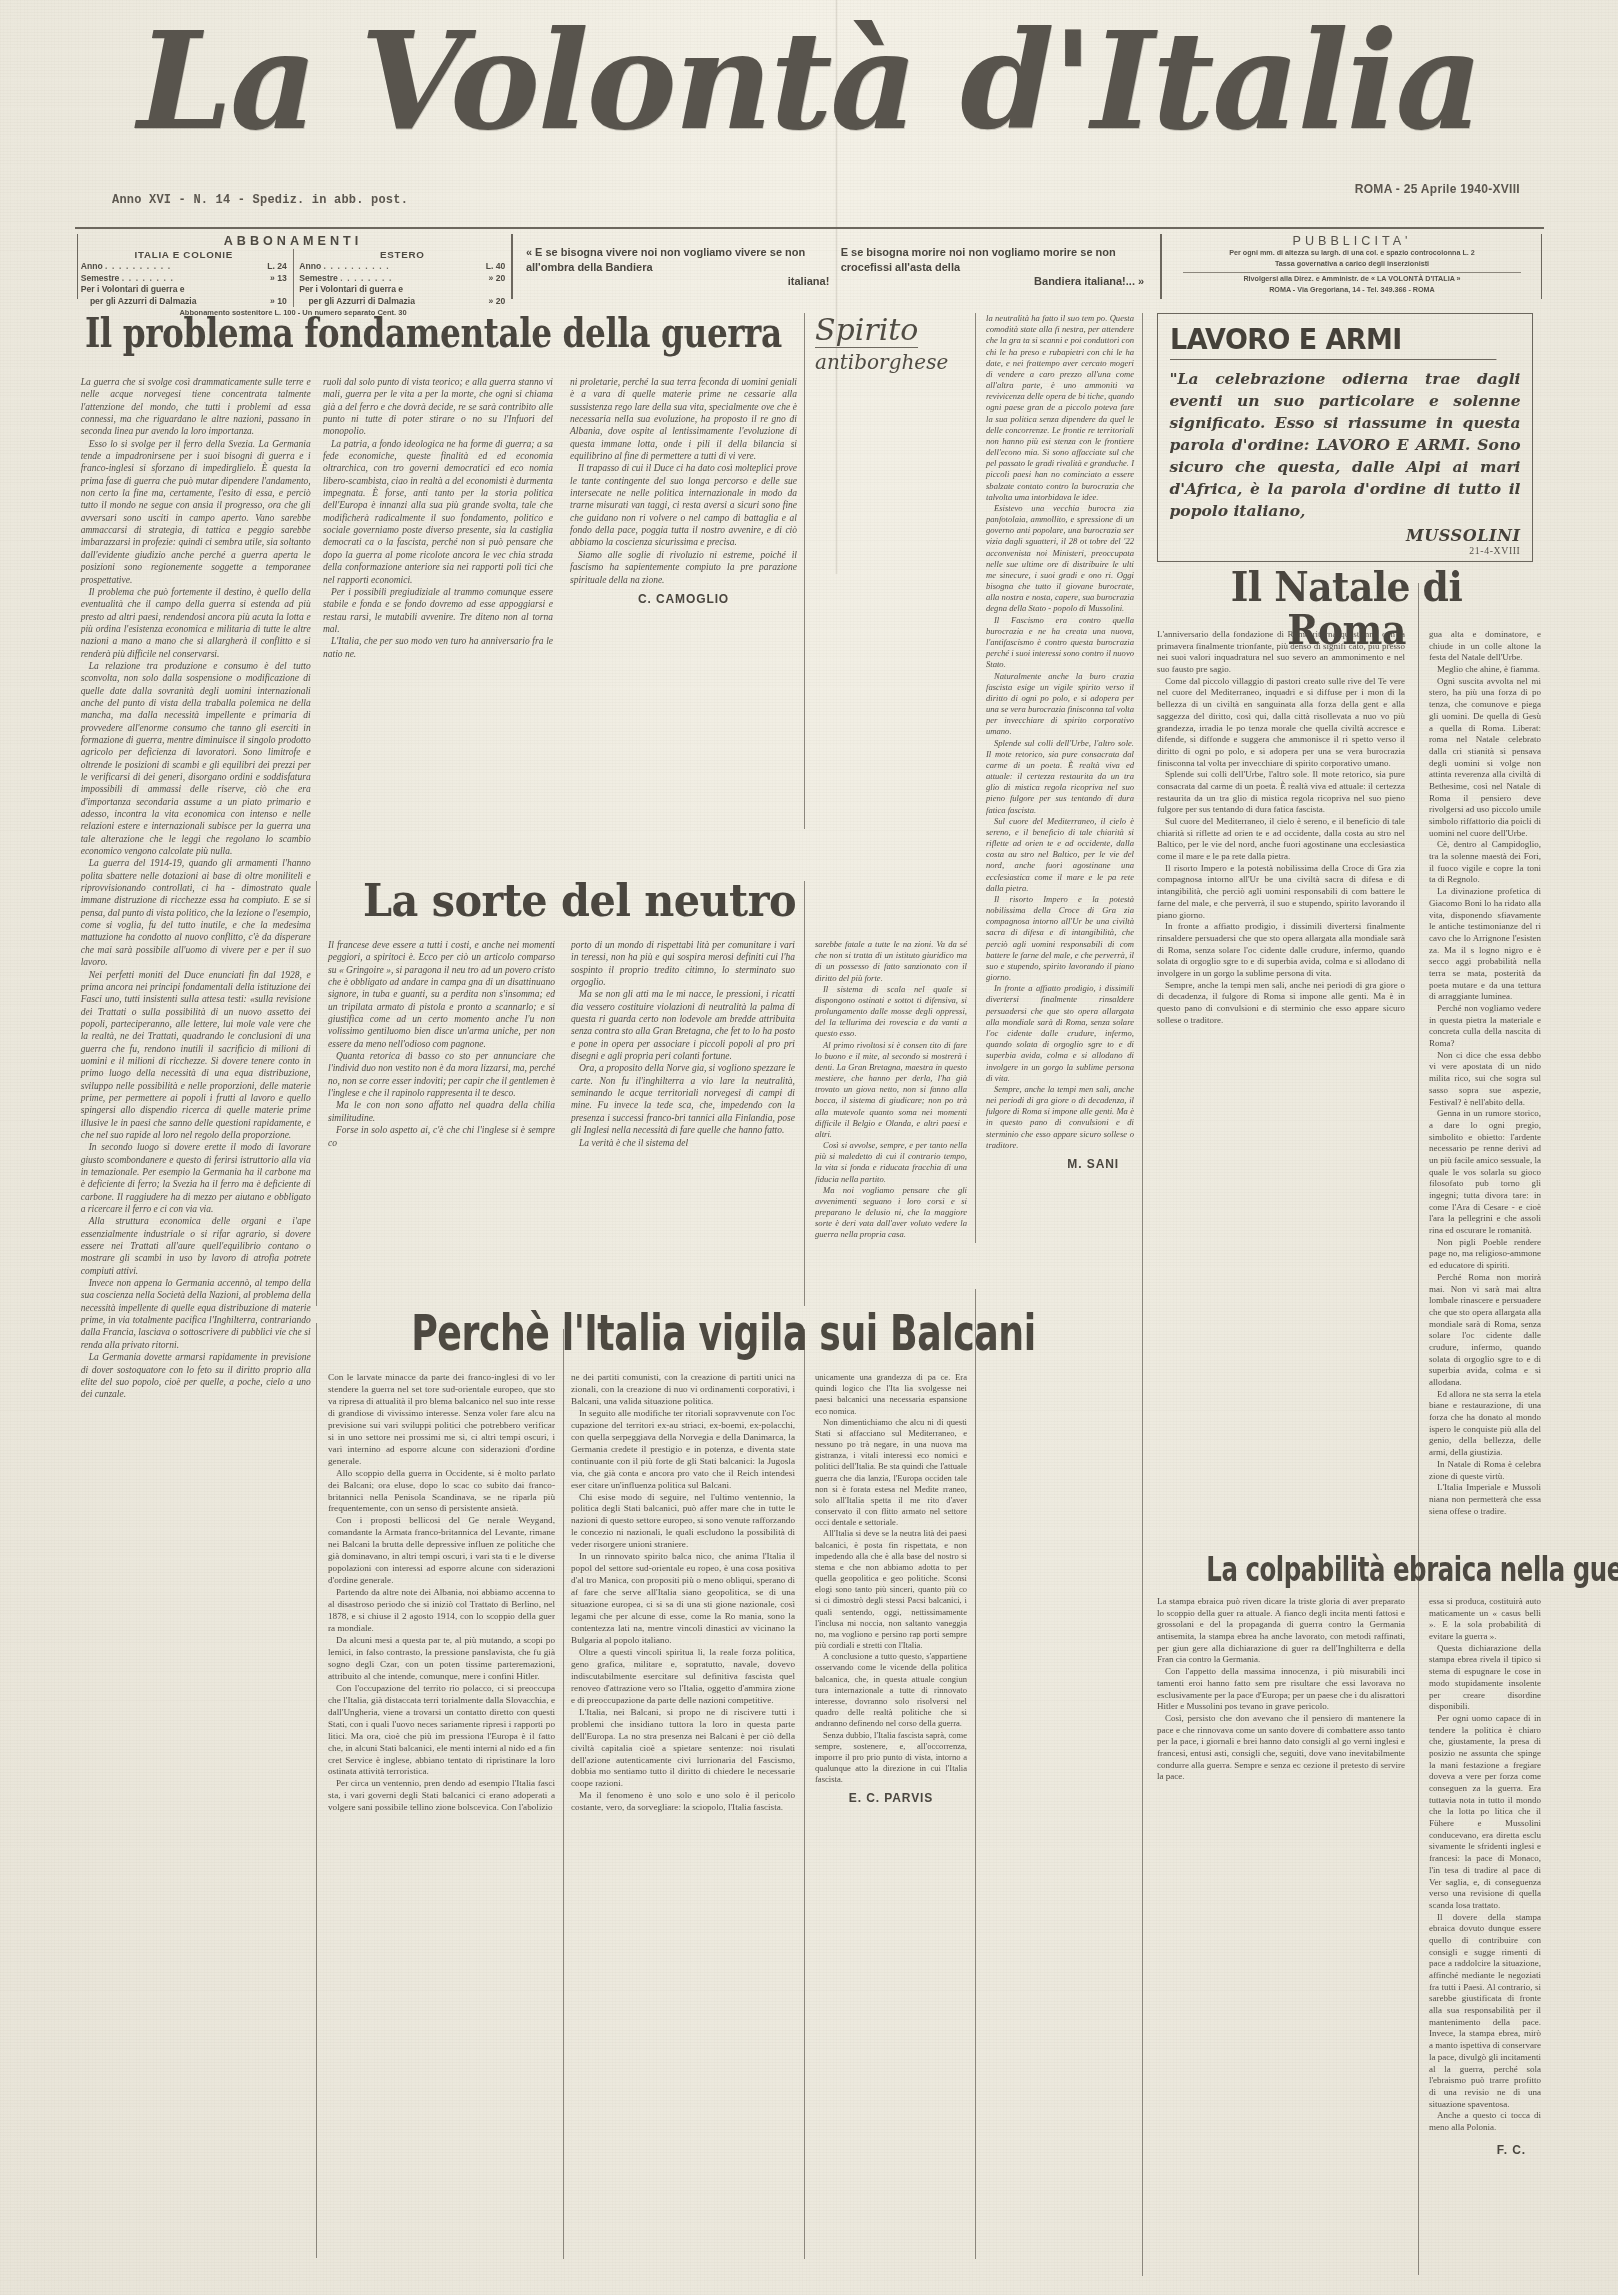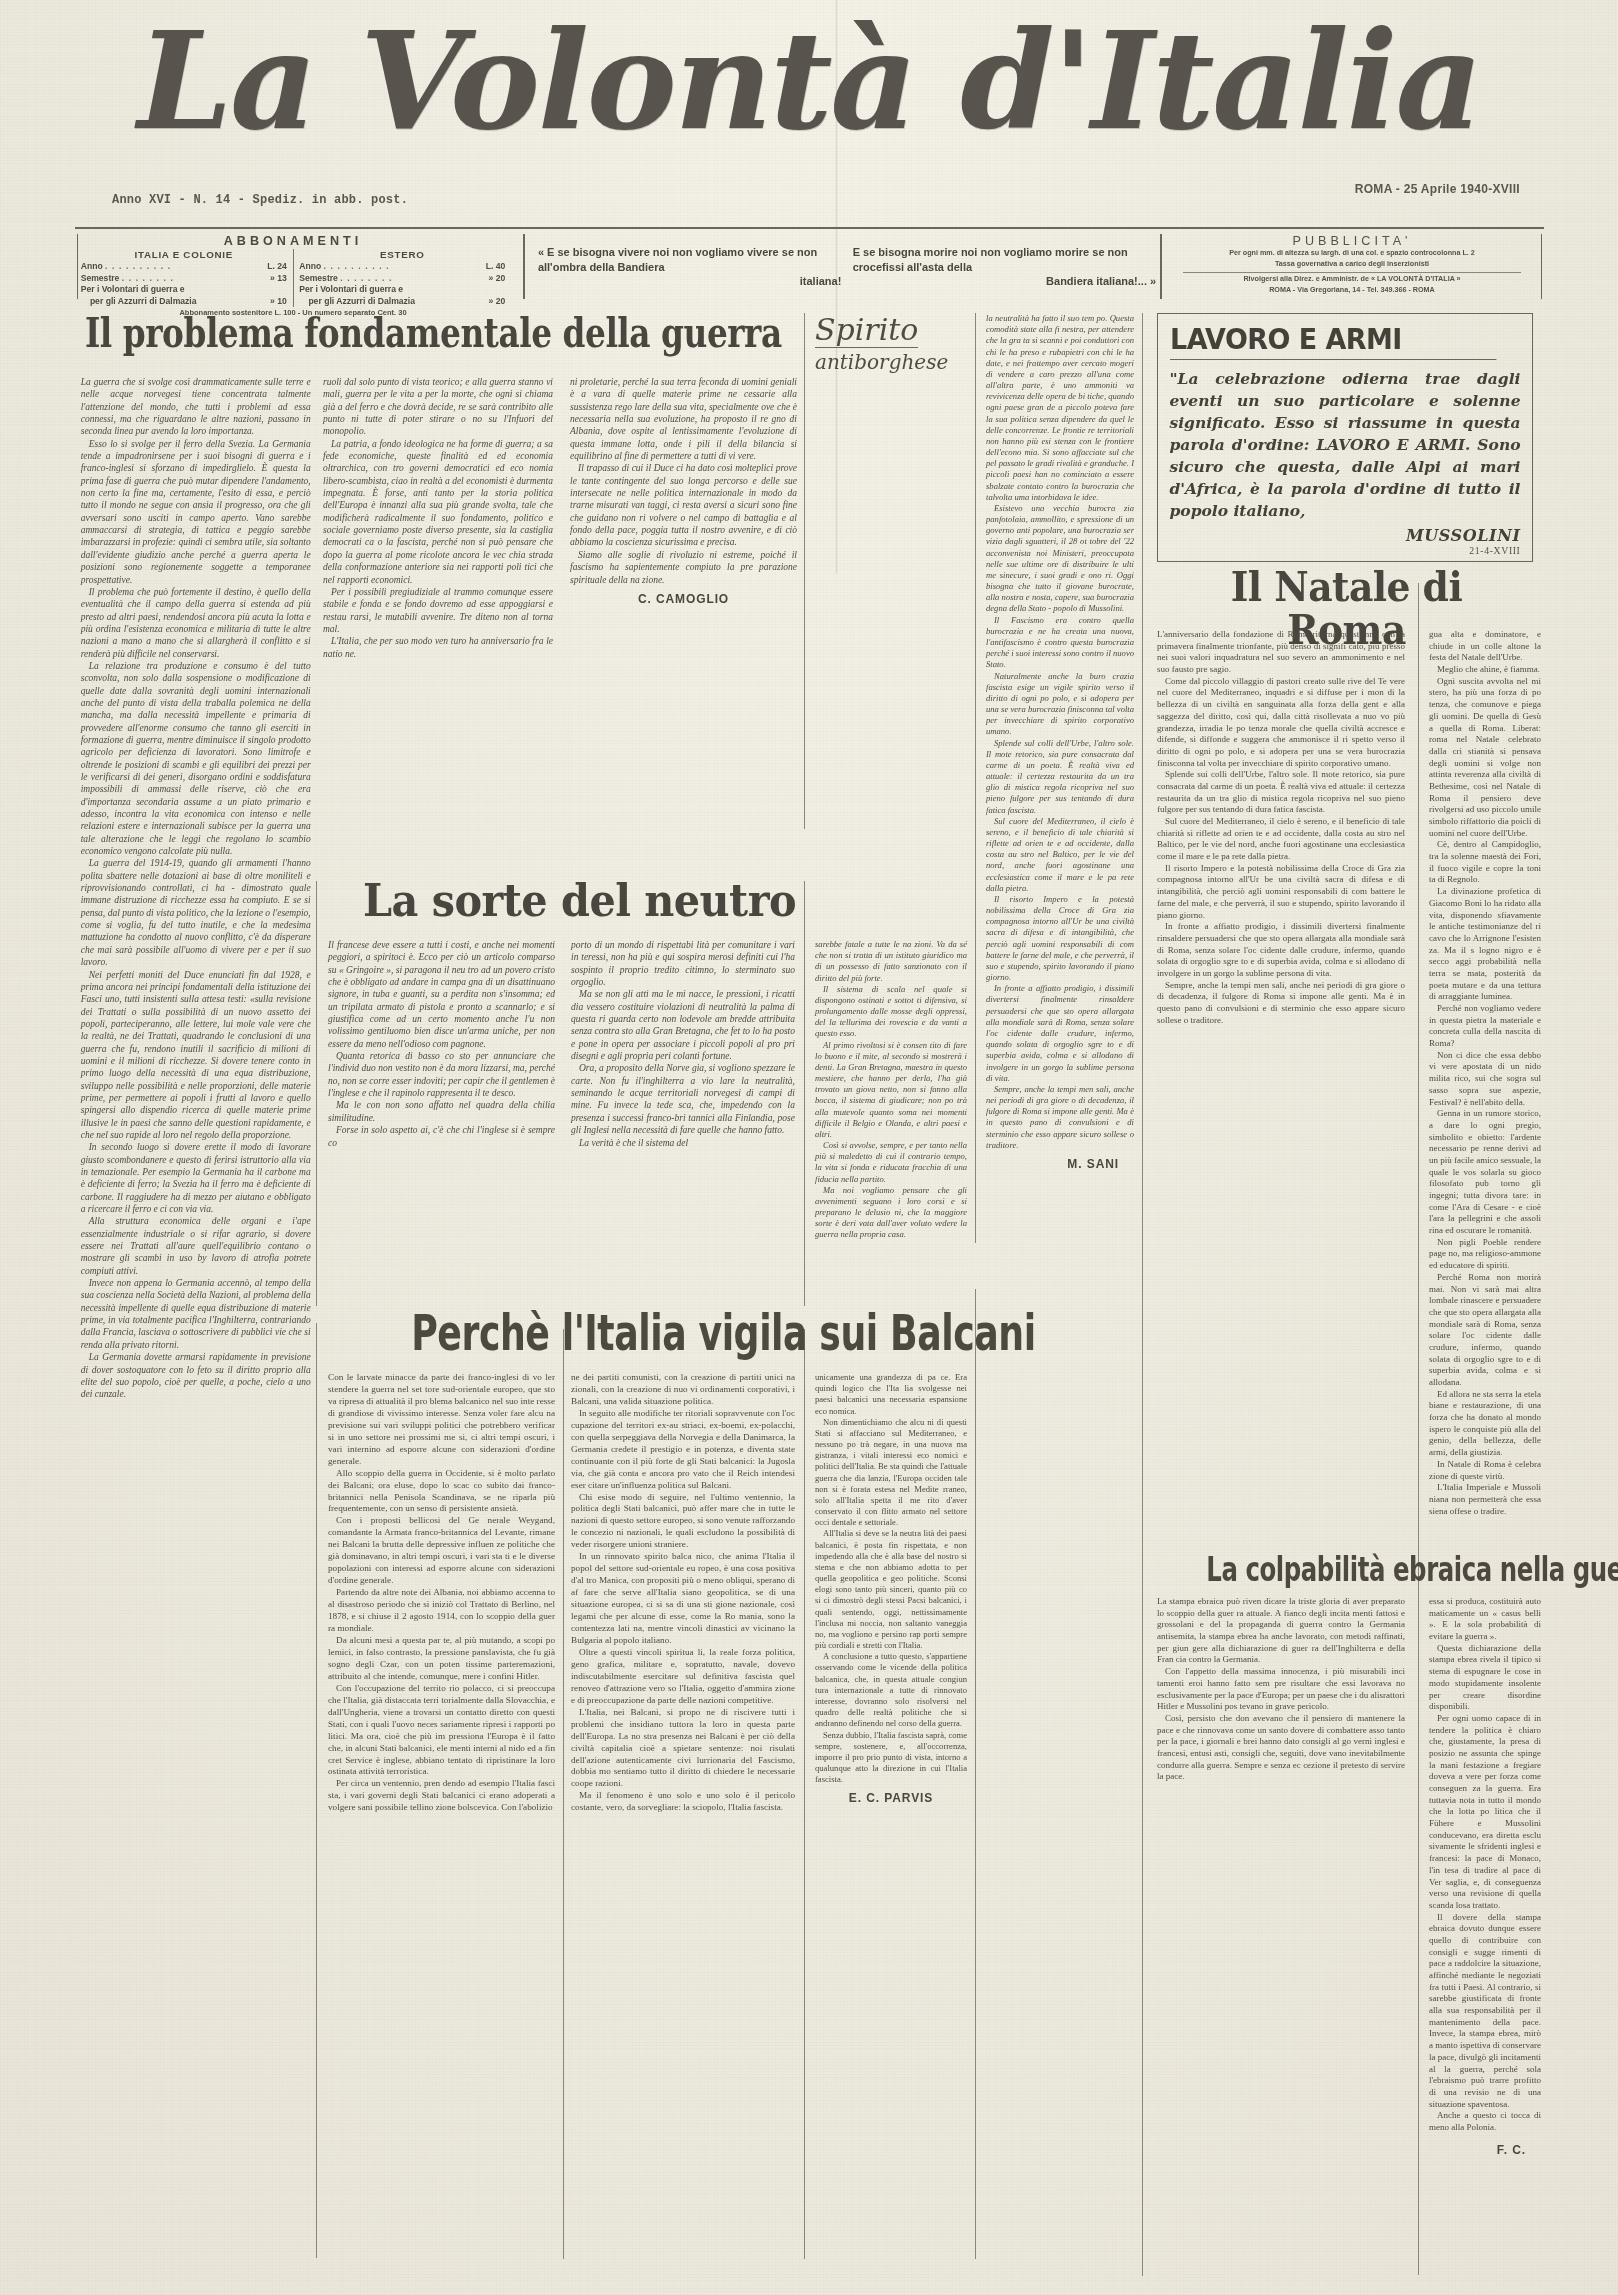--- a/index.html
+++ b/index.html
@@ -273,21 +273,21 @@
           <div class="sub-line" style="padding-left:9.2px">
               <span>per gli Azzurri di Dalmazia</span>
               <span class="dots"> </span>
               <span>» 20</span>
             </div>
         </div>
       </div>
       <div class="sub-foot">Abbonamento sostenitore L. 100 - Un numero separato Cent. 30</div>
     </div>
 
-    <div class="ib-cell" style="left:448px;width:648px;">
+    <div class="ib-cell" style="left:436px;width:648px;">
       <div class="ib-div" style="left:0"></div>
       <div class="slogan">
         <div class="slogan-half">
           <p>« E se bisogna vivere noi non vogliamo vivere se non all'ombra della Bandiera</p>
           <p class="ind">italiana!</p>
         </div>
         <div class="slogan-half">
           <p>E se bisogna morire noi non vogliamo morire se non crocefissi all'asta della</p>
           <p class="ind">Bandiera italiana!... »</p>
         </div>

